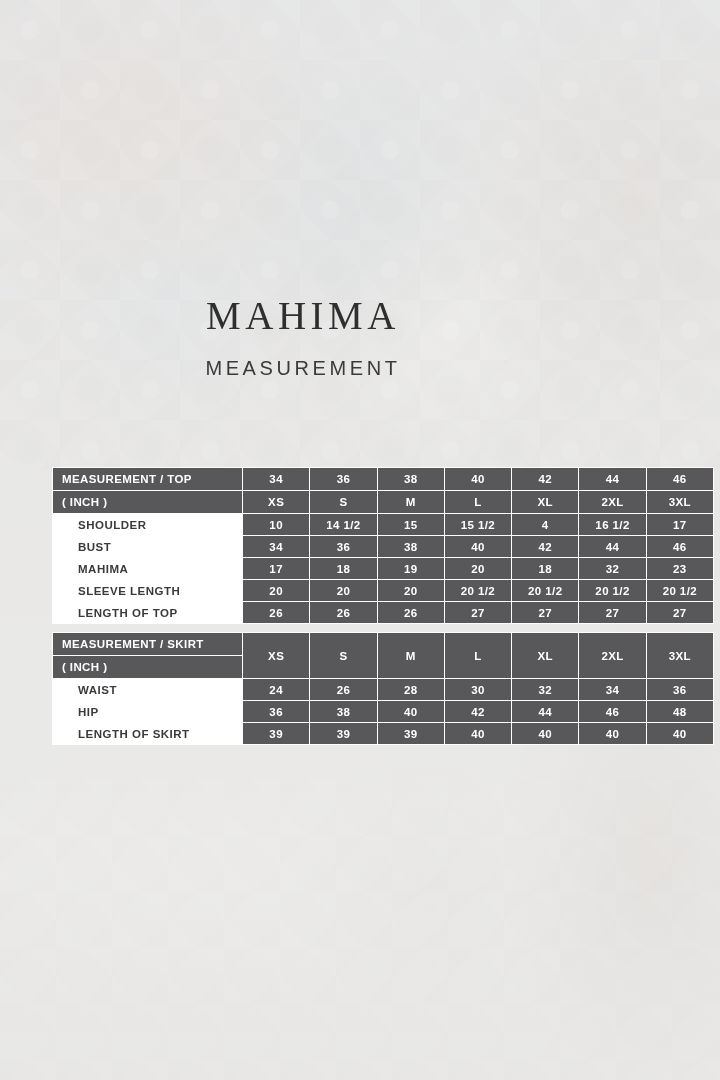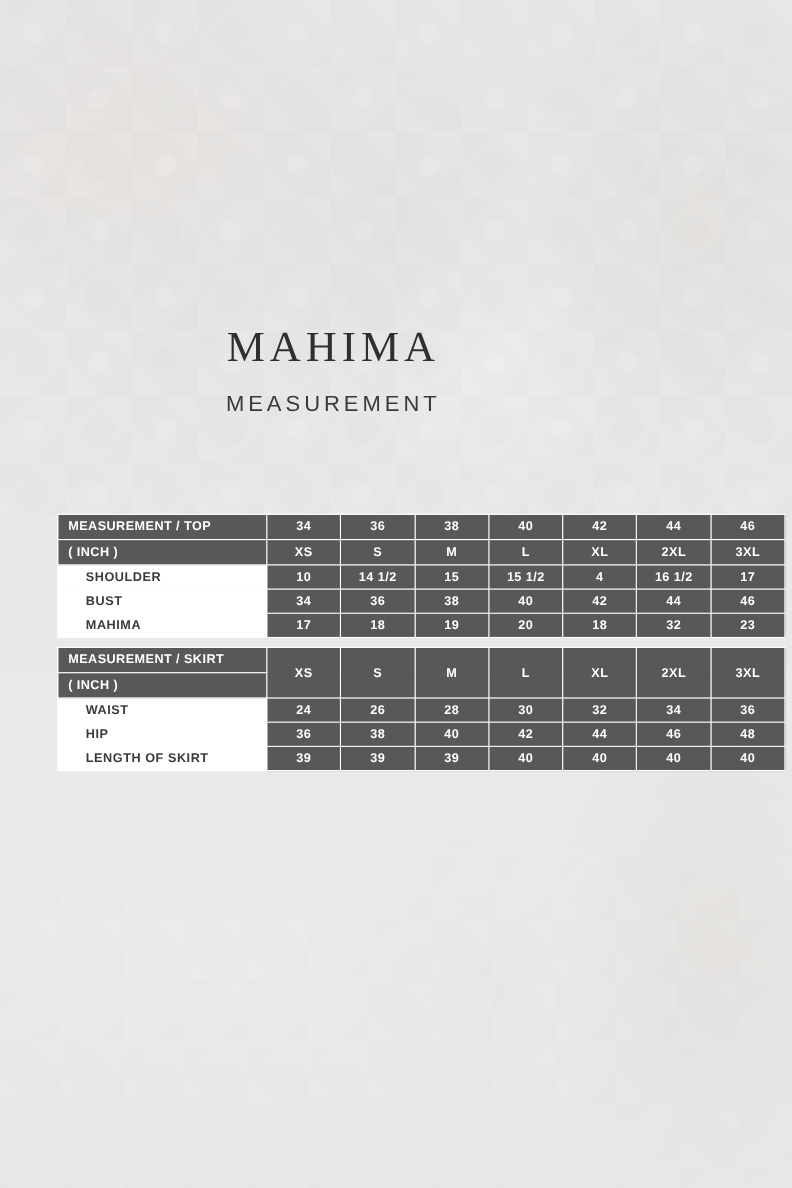--- a/index.html
+++ b/index.html
@@ -242,21 +242,41 @@
             <td class="label col-first">MAHIMA</td>
             <td>17</td>
             <td>18</td>
             <td>19</td>
             <td>20</td>
             <td>18</td>
             <td>32</td>
             <td>23</td>
           </tr>
 
-
+          <tr>
+            <td class="label col-first">SLEEVE LENGTH</td>
+            <td>20</td>
+            <td>20</td>
+            <td>20</td>
+            <td>20 1/2</td>
+            <td>20 1/2</td>
+            <td>20 1/2</td>
+            <td>20 1/2</td>
+          </tr>
+
+          <tr>
+            <td class="label col-first">LENGTH OF TOP</td>
+            <td>26</td>
+            <td>26</td>
+            <td>26</td>
+            <td>27</td>
+            <td>27</td>
+            <td>27</td>
+            <td>27</td>
+          </tr>
 
           <tr class="spacer-row">
             <td colspan="8"></td>
           </tr>
         </tbody>
       </table>
 
       <table class="size-table">
         <tbody>
           <tr class="header-row">

